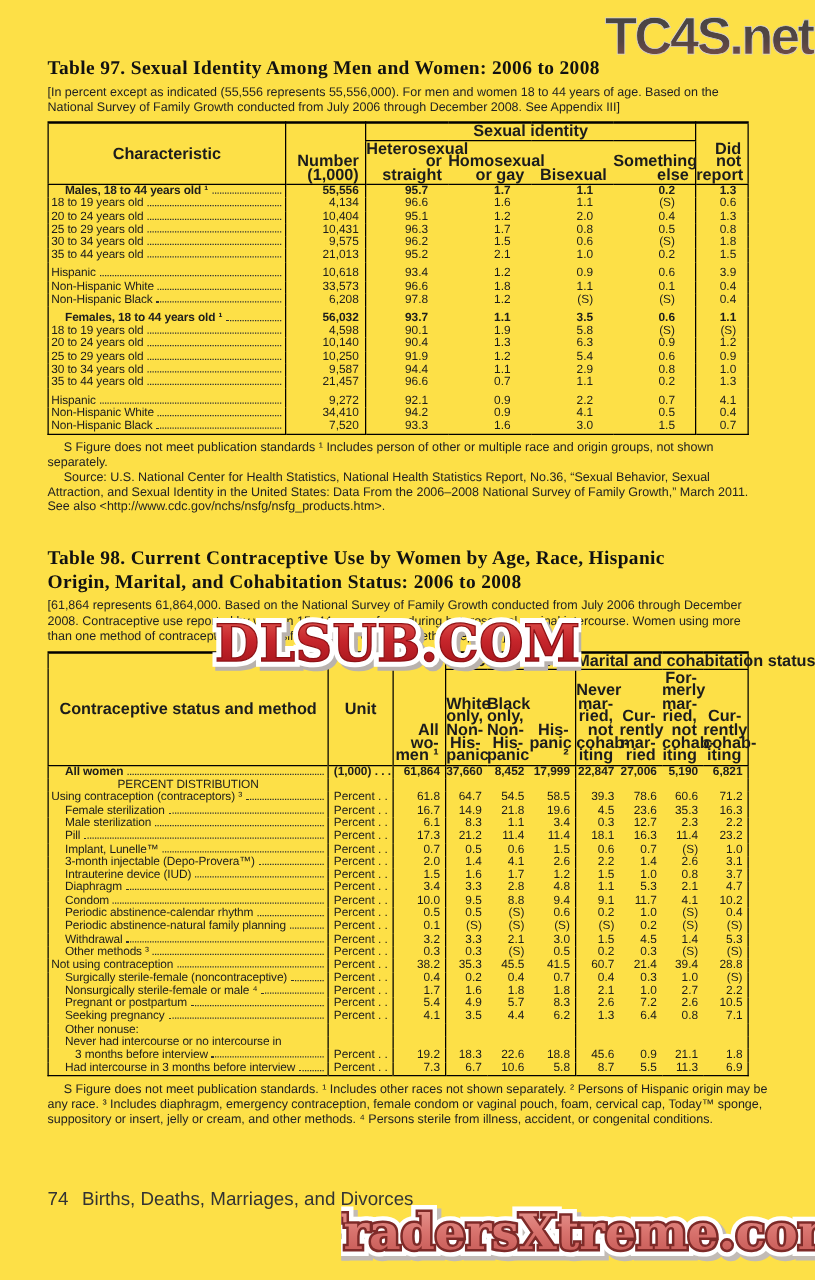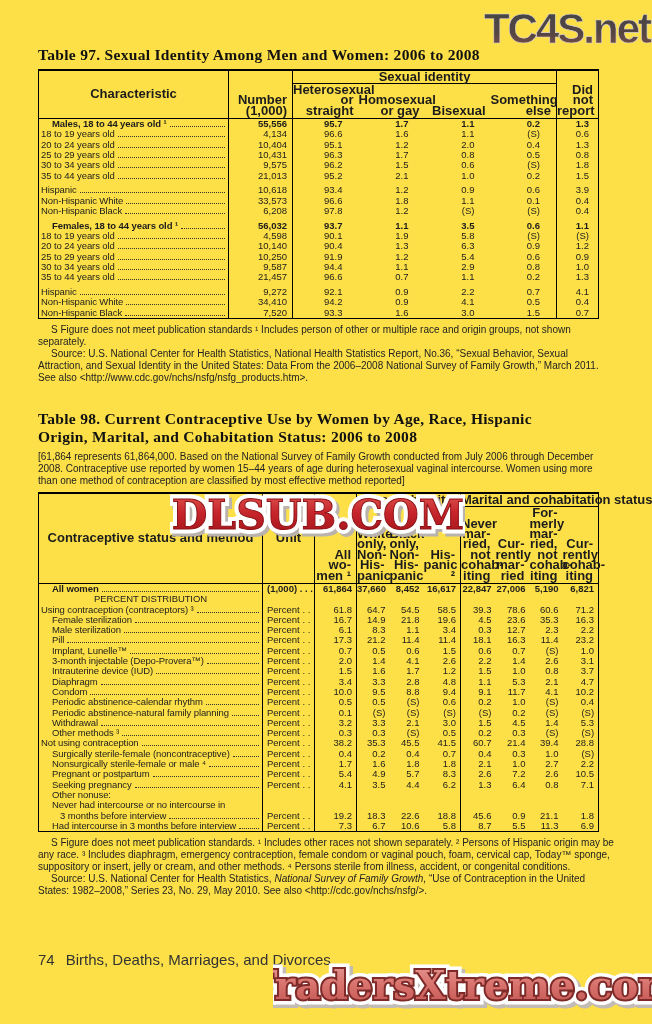--- a/index.html
+++ b/index.html
@@ -53,20 +53,21 @@
   .wm-bot{left:273px;top:953px;}
   svg text{font-weight:700;}
 </style>
 </head>
 <body>
 
 <div class="page">
   <div class="content">
 
     <h1 class="t-title title97">Table 97. Sexual Identity Among Men and Women: 2006 to 2008</h1>
+    <p class="headnote">[In percent except as indicated (55,556 represents 55,556,000). For men and women 18 to 44 years of age. Based on the National Survey of Family Growth conducted from July 2006 through December 2008. See Appendix III]</p>
 
     <table class="dtable t97">
       <colgroup>
         <col style="width:190px">
           <col style="width:64px">
           <col style="width:66px">
         <col style="width:66px">
           <col style="width:66px">
           <col style="width:66px">
           <col style="width:42px">
@@ -439,21 +440,21 @@
             <td class="lab">
               <div class="lblwrap">
                 <span class="lbl">All women</span>
                 <span class="dots"></span>
               </div>
             </td>
             <td class="unit bl">(1,000) . . .</td>
             <td class="v bl">61,864</td>
             <td class="v bl">37,660</td>
             <td class="v">8,452</td>
-            <td class="v">16,617</td>
+            <td class="v">17,999</td>
             <td class="v bl">22,847</td>
             <td class="v">27,006</td>
             <td class="v">5,190</td>
             <td class="v">6,821</td>
           </tr>
 
           <tr class="center noleader">
             <td class="lab">
               <div class="lblwrap">
                 <span class="lbl">PERCENT DISTRIBUTION</span>
@@ -864,21 +865,20 @@
             <td class="v">5.5</td>
             <td class="v">11.3</td>
             <td class="v">6.9</td>
           </tr>
 
       </tbody>
     </table>
 
     <div class="fnblock">
       <p>S Figure does not meet publication standards. ¹ Includes other races not shown separately. ² Persons of Hispanic origin may be any race. ³ Includes diaphragm, emergency contraception, female condom or vaginal pouch, foam, cervical cap, Today™ sponge, suppository or insert, jelly or cream, and other methods. ⁴ Persons sterile from illness, accident, or congenital conditions.</p>
-      <p><span>Source: U.S. National Center for Health Statistics, </span><span class="ital">National Survey of Family Growth,</span><span> “Use of Contraception in the United States: 1982–2008,” Series 23, No. 29, May 2010. See also &lt;http://cdc.gov/nchs/nsfg/&gt;.</span></p>
     </div>
 
   </div>
 
   <div class="footer-left">
     <span>74</span>
     <span>Births, Deaths, Marriages, and Divorces</span>
   </div>
 
   <svg class="wm wm-top" width="205" height="52" viewBox="0 0 205 52">

